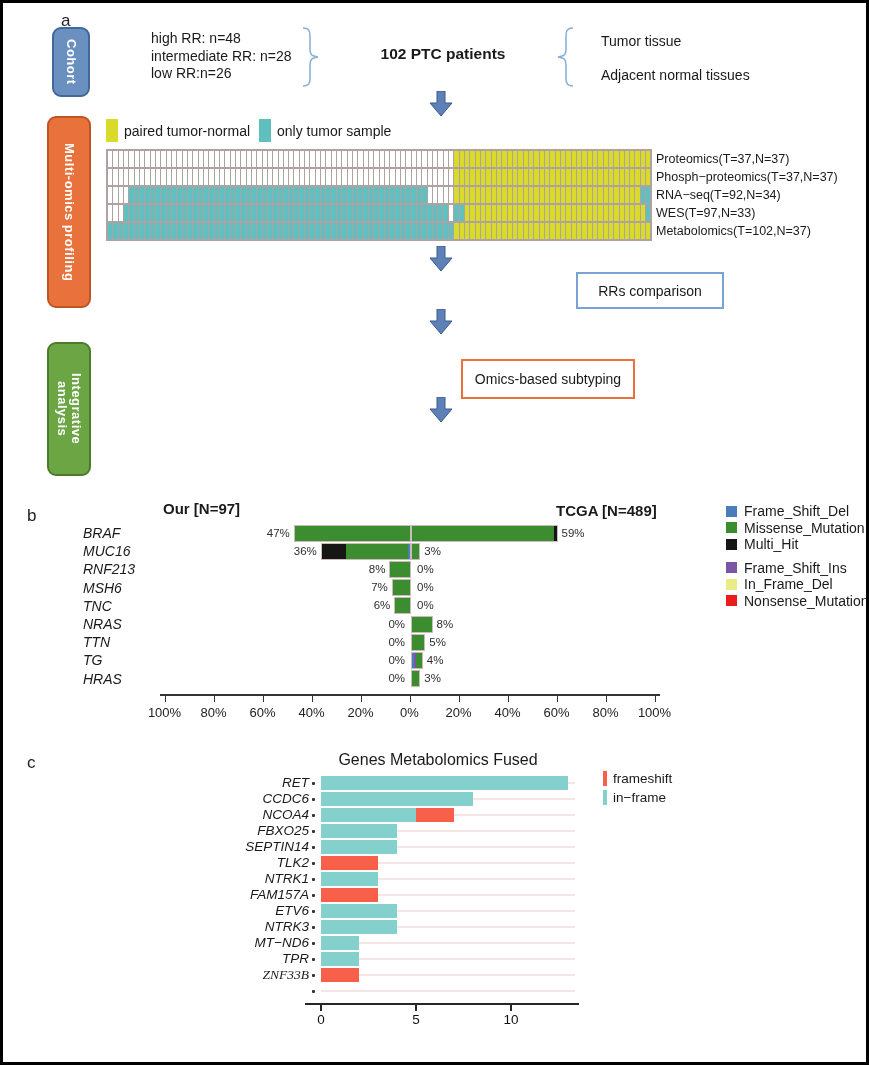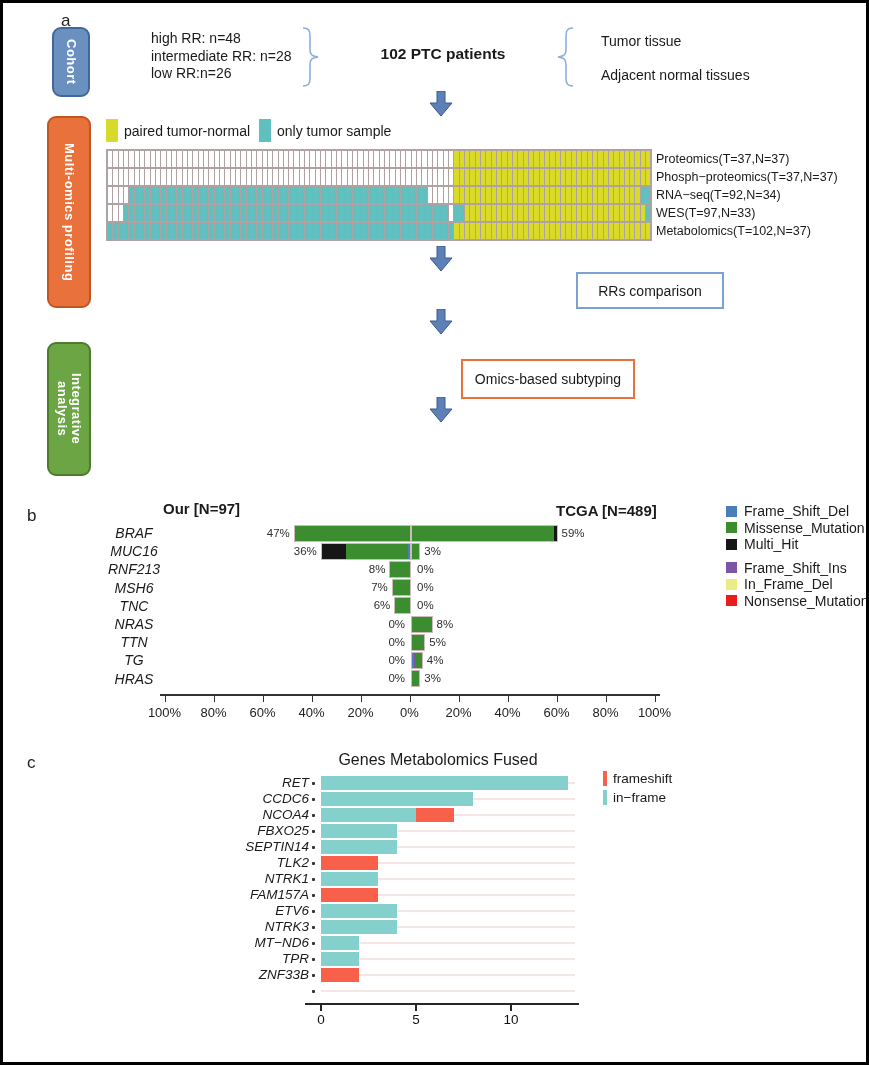--- a/index.html
+++ b/index.html
@@ -17,21 +17,21 @@
   .orange-border{ border:2px solid #e8713c; }
   .greenD-border{ border:2px solid #45611f; }
   .txt14 { font-size:14px; line-height:17.5px; }
   .bold  { font-weight:bold; }
   .waffle { position:absolute; left:103px; top:146px; width:546px; background:#b0a2a2; padding:2px; display:flex; flex-direction:column; gap:2px; box-sizing:border-box; }
   .wrow  { display:flex; gap:1px; height:16px; }
   .wcell { flex:1 1 0; min-width:0; }
   .wlabel { position:absolute; left:653px; font-size:12.5px; white-space:nowrap; }
   .leg-sq { display:inline-block; width:11px; height:11px; margin-right:7px; }
   .bleg-item { display:flex; align-items:center; height:16.5px; font-size:14px; white-space:nowrap;padding-left:40px; }
-  .gene-b { position:absolute; font-style:italic; font-size:14px; text-align:center; white-space:nowrap; }
+  .gene-b { position:absolute; font-style:italic; font-size:14px; text-align:left; white-space:nowrap; }
   .gene-c { position:absolute; font-style:italic; font-size:13.5px; text-align:right; white-space:nowrap; }
   .pct { position:absolute; font-size:11.5px; line-height:13px; color:#2e2e2e; white-space:nowrap; }
   .mbar { position:absolute; display:flex; outline:1.5px solid #cdbaba; }
   .mseg { height:100%; }
   .tickb { position:absolute; width:1.5px; height:8px; background:#333; }
   .tickb-lab { position:absolute; width:44px; text-align:center; font-size:13px; color:#222; }
   .grid-c { position:absolute; height:2px; background:#f5e5e5; }
   .fbar { position:absolute; display:flex; }
   .cdot { position:absolute; width:3px; height:3px; background:#333; border-radius:1px; }
   .tickc { position:absolute; width:2px; height:6px; background:#262626; }
@@ -836,21 +836,21 @@
       <div style="width: 38px; background: rgb(132, 208, 204);"></div>
     </div>
     <div class="grid-c" style="left: 318px; top: 955px; width: 254px;"></div>
     <div class="cdot" style="left: 309px; top: 954.5px;"></div>
     <div class="gene-c" style="left: 180px; top: 948px; width: 126px;">TPR</div>
     <div class="fbar" style="left: 318px; top: 949px; height: 14px;">
       <div style="width: 38px; background: rgb(132, 208, 204);"></div>
     </div>
     <div class="grid-c" style="left: 318px; top: 971px; width: 254px;"></div>
     <div class="cdot" style="left: 309px; top: 970.5px;"></div>
-    <div class="gene-c" style="left: 180px; top: 964px; width: 126px;">ZNF33B</div>
+    <div class="gene-c" style="left: 180px; top: 964px; width: 126px; font-family: Liberation Serif, serif;">ZNF33B</div>
     <div class="fbar" style="left: 318px; top: 965px; height: 14px;">
       <div style="width: 38px; background: rgb(248, 96, 74);"></div>
     </div>
     <div class="grid-c" style="left: 318px; top: 987px; width: 254px;"></div>
     <div class="cdot" style="left: 309px; top: 986.5px;"></div>
     <div class="abs" style="left: 302px; top: 1000px; width: 274px; height: 2px; background: rgb(38, 38, 38);"></div>
     <div class="tickc" style="left: 317px; top: 1002px;"></div>
     <div class="tickc-lab" style="left: 303px; top: 1009px;">0</div>
     <div class="tickc" style="left: 412px; top: 1002px;"></div>
     <div class="tickc-lab" style="left: 398px; top: 1009px;">5</div>

